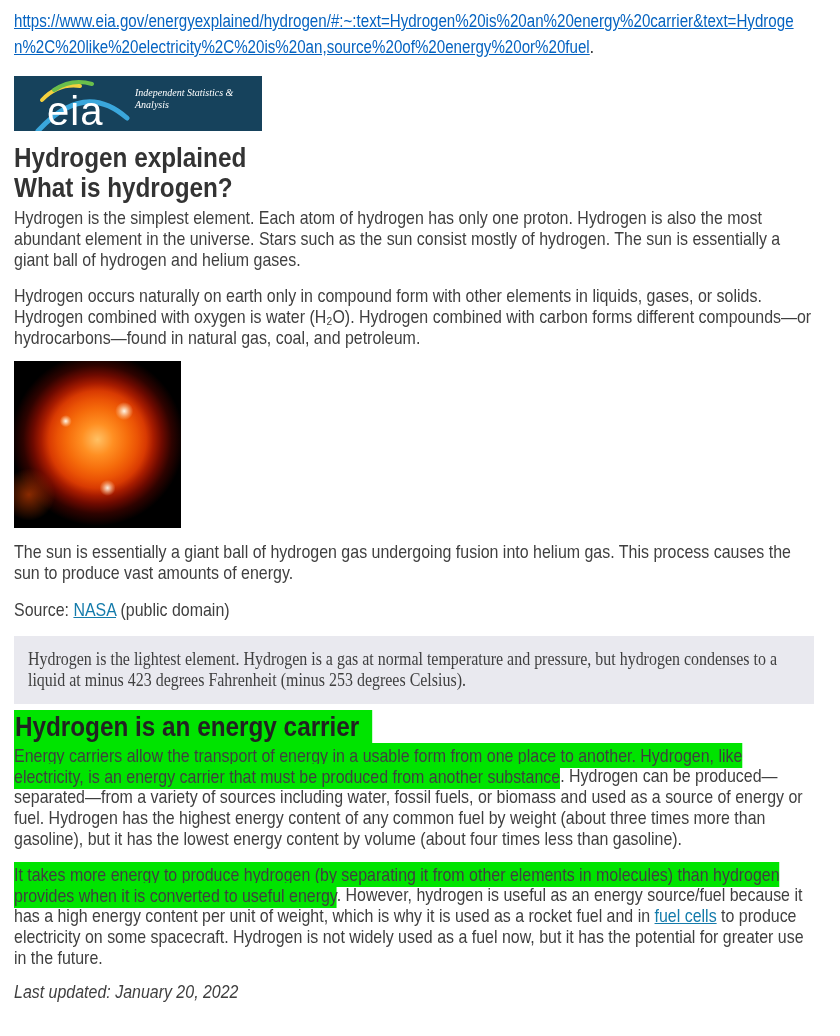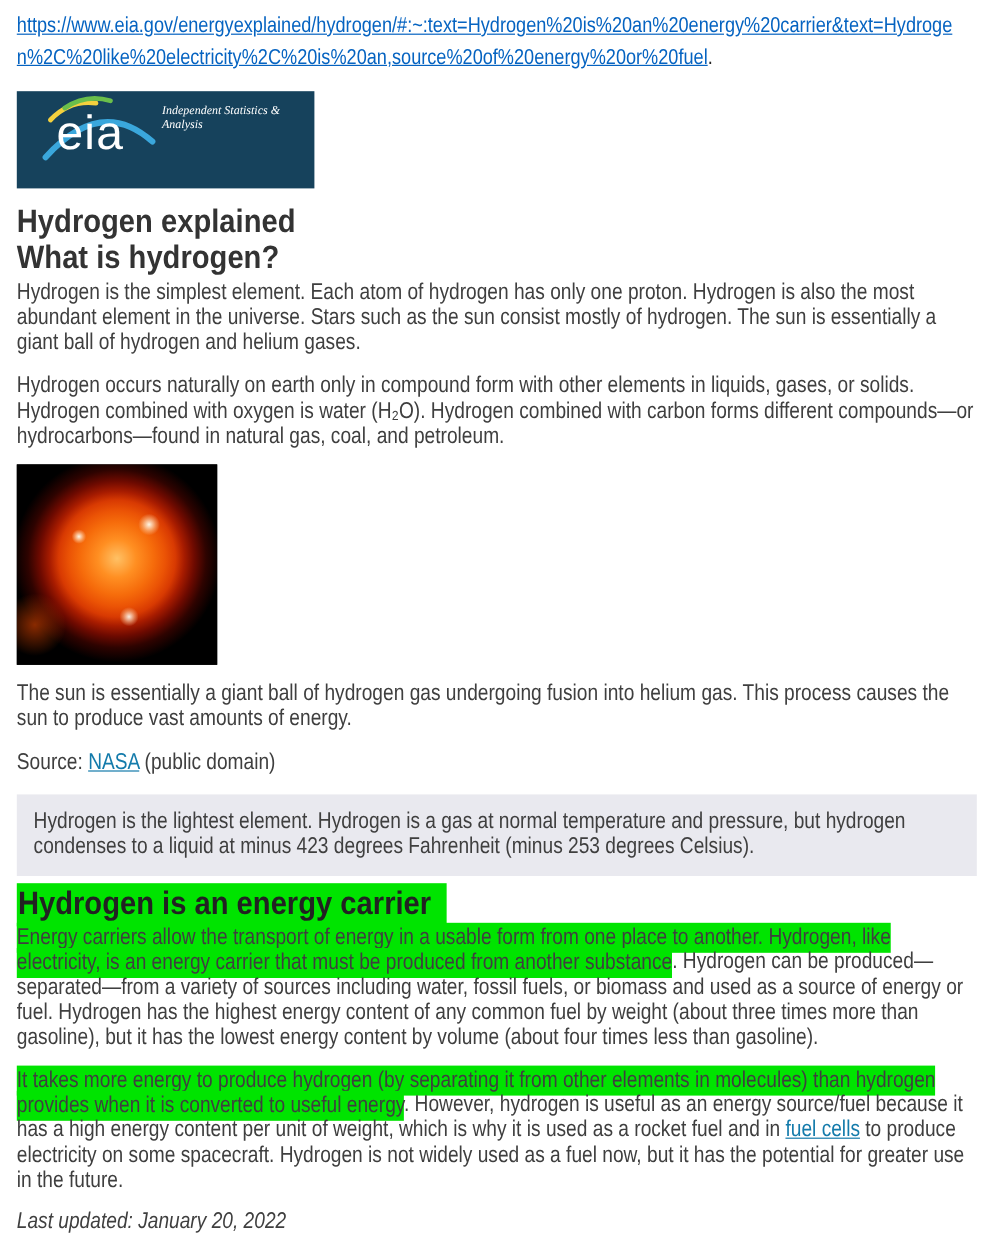--- a/index.html
+++ b/index.html
@@ -22,21 +22,21 @@
 
   
   .cond{transform:scaleX(.84);transform-origin:0 0;width:119%;}
   .cond-h{transform:scaleX(.9);transform-origin:0 0;width:111%;}
 
   .url{font-size:18px;line-height:26px;margin:0 0 10px;}
   .doc-link{color:var(--link-blue);text-decoration:underline;word-break:break-all;cursor:pointer;}
   .url-period{color:#222;}
 
   
-  .logo{position:relative;width:248px;height:81px;background:var(--logo-bg);margin:16px 0 12px;overflow:hidden;}
+  .logo{position:relative;width:248px;height:55px;background:var(--logo-bg);margin:16px 0 12px;overflow:hidden;}
   .logo svg{position:absolute;left:0;top:0;}
   .logo-mark{position:absolute;left:33px;top:11px;font-size:40px;line-height:48px;color:#fff;letter-spacing:1px;font-family:"Liberation Sans",sans-serif;}
   .logo-tagline{position:absolute;left:121px;top:11px;font:italic 10px/12px "Liberation Serif",serif;color:#fff;}
   .logo-org{position:absolute;left:104px;top:26px;width:142px;font:13.5px/16px "Liberation Serif",serif;color:#fff;}
 
   .h{font-size:27px;line-height:30px;font-weight:700;color:var(--heading-text);margin:0;}
   #title-h1{margin-bottom:0;}
   #title-h2{margin-bottom:4px;}
 
   p.body{font-size:19px;line-height:21px;margin:0 0 15px;}
@@ -50,21 +50,21 @@
   .sun{
     width:167px;height:167px;margin:0 0 13px;background-color:#000;
     background-image:
       radial-gradient(circle 6px at 31% 36%, rgba(255,255,242,.95), rgba(255,220,180,.45) 60%, rgba(255,220,180,0) 100%),
       radial-gradient(circle 9px at 66% 30%, rgba(255,255,240,.95), rgba(255,215,170,.45) 60%, rgba(255,215,170,0) 100%),
       radial-gradient(circle 8px at 56% 76%, rgba(255,255,245,.9), rgba(255,220,180,.4) 60%, rgba(255,220,180,0) 100%),
       radial-gradient(circle 26px at 9% 80%, rgba(230,70,0,.6), rgba(230,70,0,0) 100%),
       radial-gradient(circle at 50% 47%, #ffc165 0%, #ff8f22 13%, #f66c0b 25%, #eb5305 33%, #d83a02 40%, #a81c00 46%, #6e0a00 53%, #2e0300 61%, #000 71%);
   }
 
-  .callout{background:var(--callout-bg);padding:12px 14px 14px;margin:0 0 8px;}
+  .callout{background:var(--callout-bg);padding:12px 14px 14px;margin:0 0 8px;font-family:Liberation Serif, serif;}
   .callout p{margin:0;font-size:19px;line-height:21px;}
 
   .carrier-h{margin-bottom:2px;}
   .hl-head{background:var(--highlight-green);padding:2px 14px 4px 1px;color:#222;}
   .hl{background:var(--highlight-green);color:inherit;padding:1.5px 0 2.5px;}
 
   .content-link{color:var(--content-link);text-decoration:underline;cursor:pointer;}
   .updated{font-style:italic;margin-bottom:0;}
 </style>
 </head>

